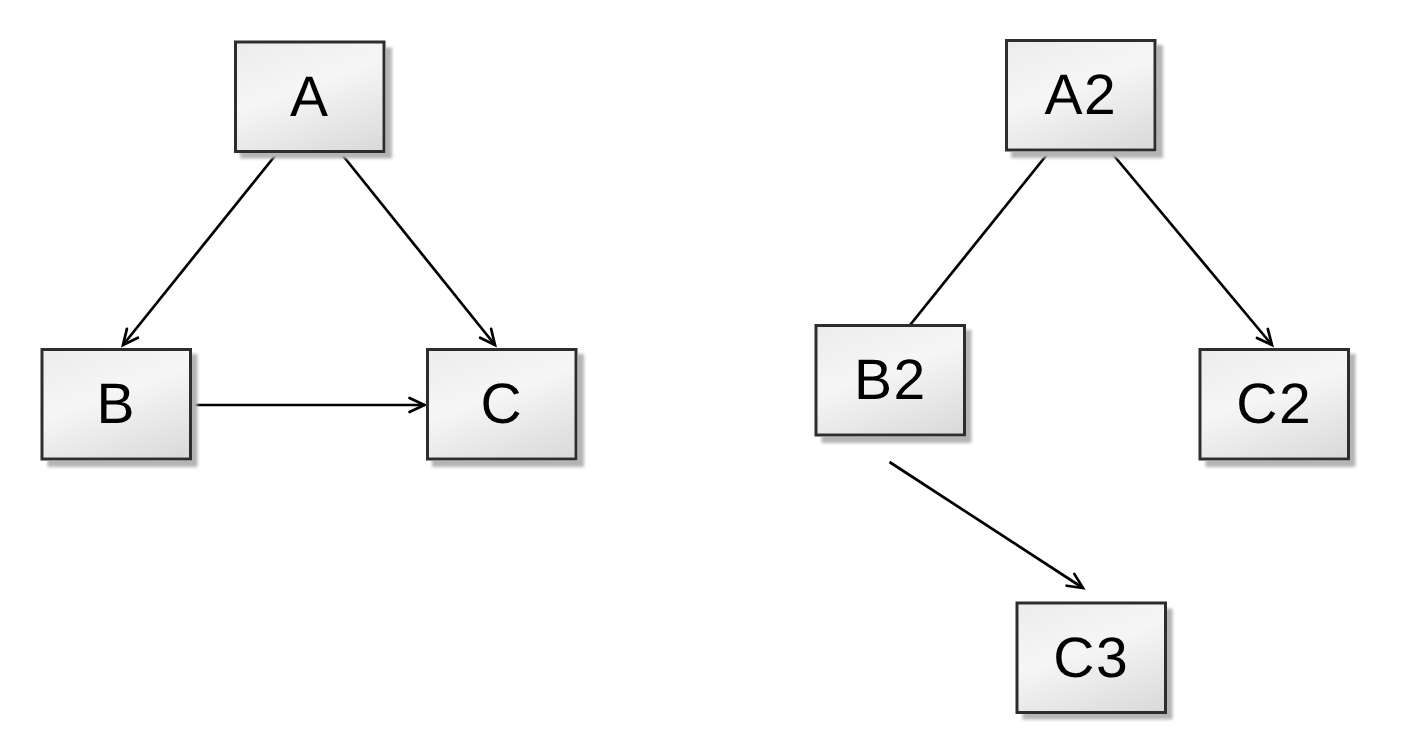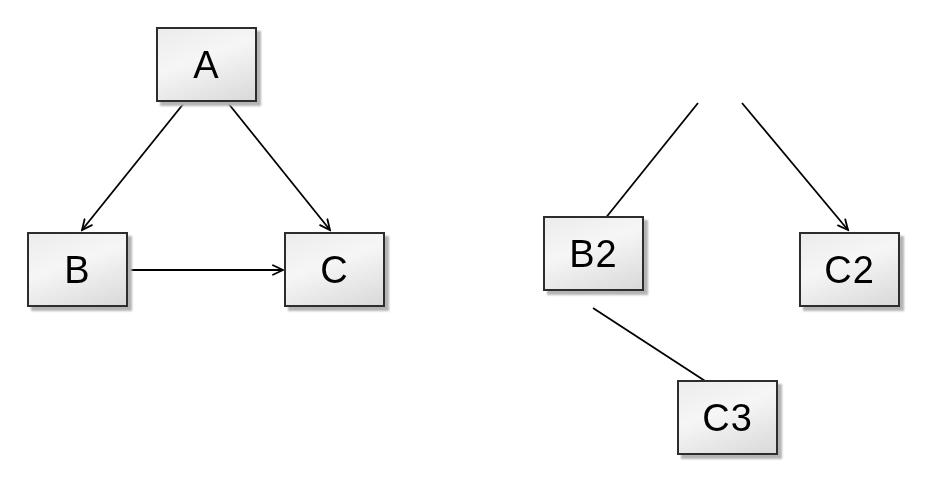--- a/index.html
+++ b/index.html
@@ -66,23 +66,26 @@
   <div class="node" style="left:156px; top:27px;">
     <span class="node-label">A</span>
   </div>
   <div class="node" style="left:27px; top:232px;">
     <span class="node-label">B</span>
   </div>
   <div class="node" style="left:284px; top:232px;">
     <span class="node-label">C</span>
   </div>
 
+  <div class="node" style="left:670px; top:26px;">
+    <span class="node-label">A2</span>
+  </div>
   <div class="node" style="left:543px; top:216px;">
     <span class="node-label">B2</span>
   </div>
   <div class="node" style="left:799px; top:232px;">
     <span class="node-label">C2</span>
   </div>
-  <div class="node" style="left:677px; top:380px;">
+  <div class="node" style="left:677px; top:401px;">
     <span class="node-label">C3</span>
   </div>
 
 </div>
 
 </body></html>

